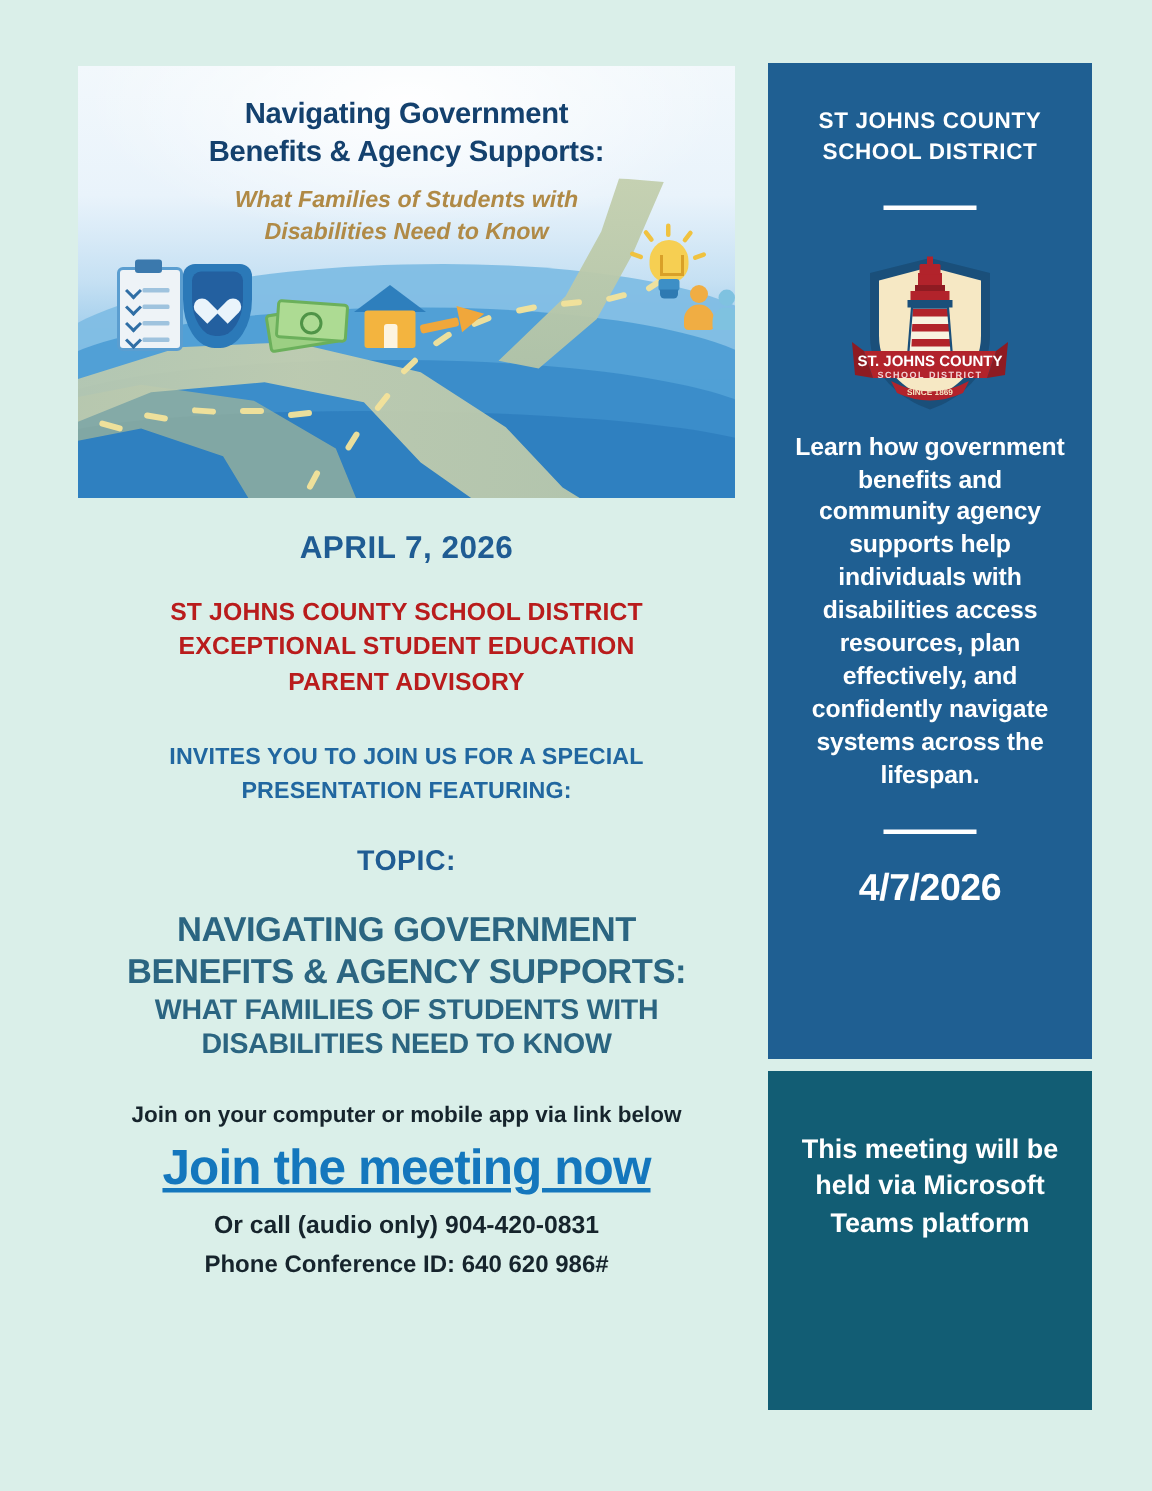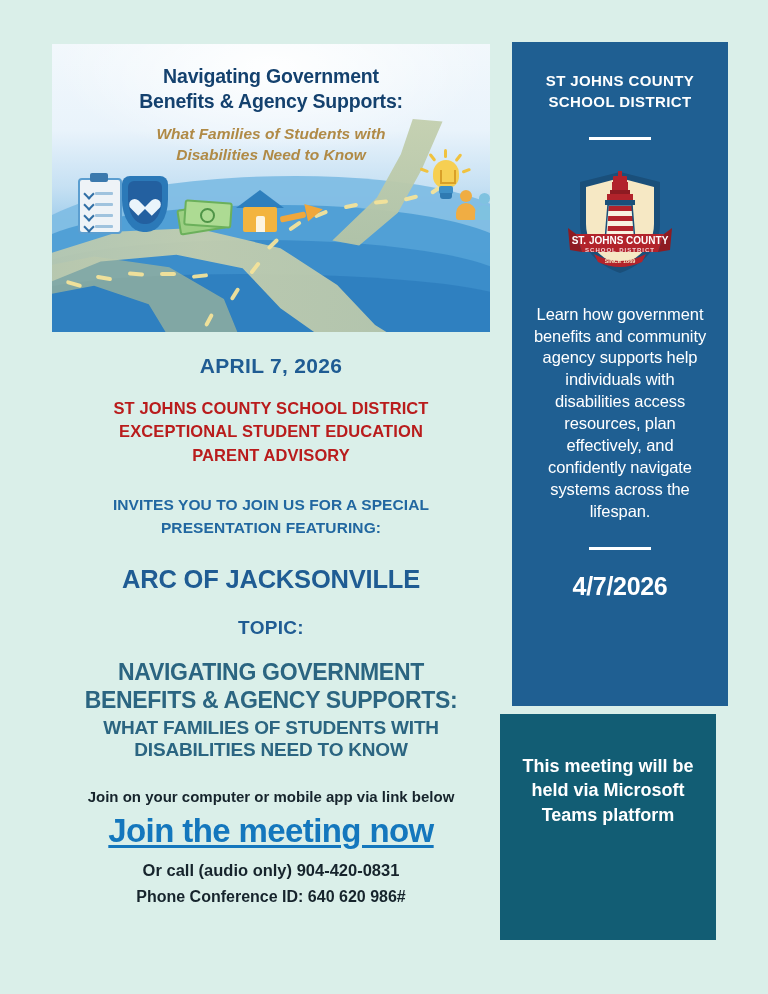--- a/index.html
+++ b/index.html
@@ -133,29 +133,29 @@
   }
   .call{margin-top:11px;font-size:16.5px;font-weight:bold;color:#16242c;}
   .confid{margin-top:8px;font-size:16px;font-weight:bold;color:#16242c;}
 
   
   .panel-top{
     position:absolute;left:512px;top:42px;width:216px;height:664px;
     background:#1f5f92;color:#ffffff;text-align:center;
   }
   .panel-bot{
-    position:absolute;left:500px;top:714px;width:216px;height:226px;
+    position:absolute;left:512px;top:714px;width:216px;height:226px;
     background:#125d74;color:#ffffff;text-align:center;
   }
   .sd-title{padding-top:28px;font-size:15px;font-weight:bold;line-height:1.42;letter-spacing:.4px;}
   .rule{width:62px;height:3px;background:#ffffff;margin:24px auto 0;}
   .logo-wrap{margin:26px auto 0;width:112px;height:112px;position:relative;}
 
   .panel-para{
-    margin:26px 18px 0;font-size:16.5px;font-weight:normal;line-height:1.33;letter-spacing:-.1px;
+    margin:10px 18px 0;font-size:16.5px;font-weight:bold;line-height:1.33;letter-spacing:-.1px;
   }
   .rule2{width:62px;height:3px;background:#ffffff;margin:24px auto 0;}
   .panel-date{margin-top:22px;font-size:25px;font-weight:bold;letter-spacing:-.3px;}
 
   .bot-para{margin:40px 22px 0;font-size:18px;font-weight:bold;line-height:1.36;}
   .bot-time{margin-top:22px;font-size:19.5px;font-weight:bold;letter-spacing:-.2px;}
 </style>
 </head>
 <body>
 
@@ -263,21 +263,20 @@
         <div>EXCEPTIONAL STUDENT EDUCATION</div>
         <div>PARENT ADVISORY</div>
       </div>
 
       <div class="invite">
         <div>INVITES YOU TO JOIN US FOR A SPECIAL</div>
         <div>PRESENTATION FEATURING:</div>
       </div>
 
       <div class="speaker">
-        <div>ARC OF JACKSONVILLE</div>
       </div>
 
       <div class="topic-label">TOPIC:</div>
 
       <div class="topic-main">
         <div>NAVIGATING GOVERNMENT</div>
         <div>BENEFITS &amp; AGENCY SUPPORTS:</div>
       </div>
       <div class="topic-sub">
         <div>WHAT FAMILIES OF STUDENTS WITH</div>

